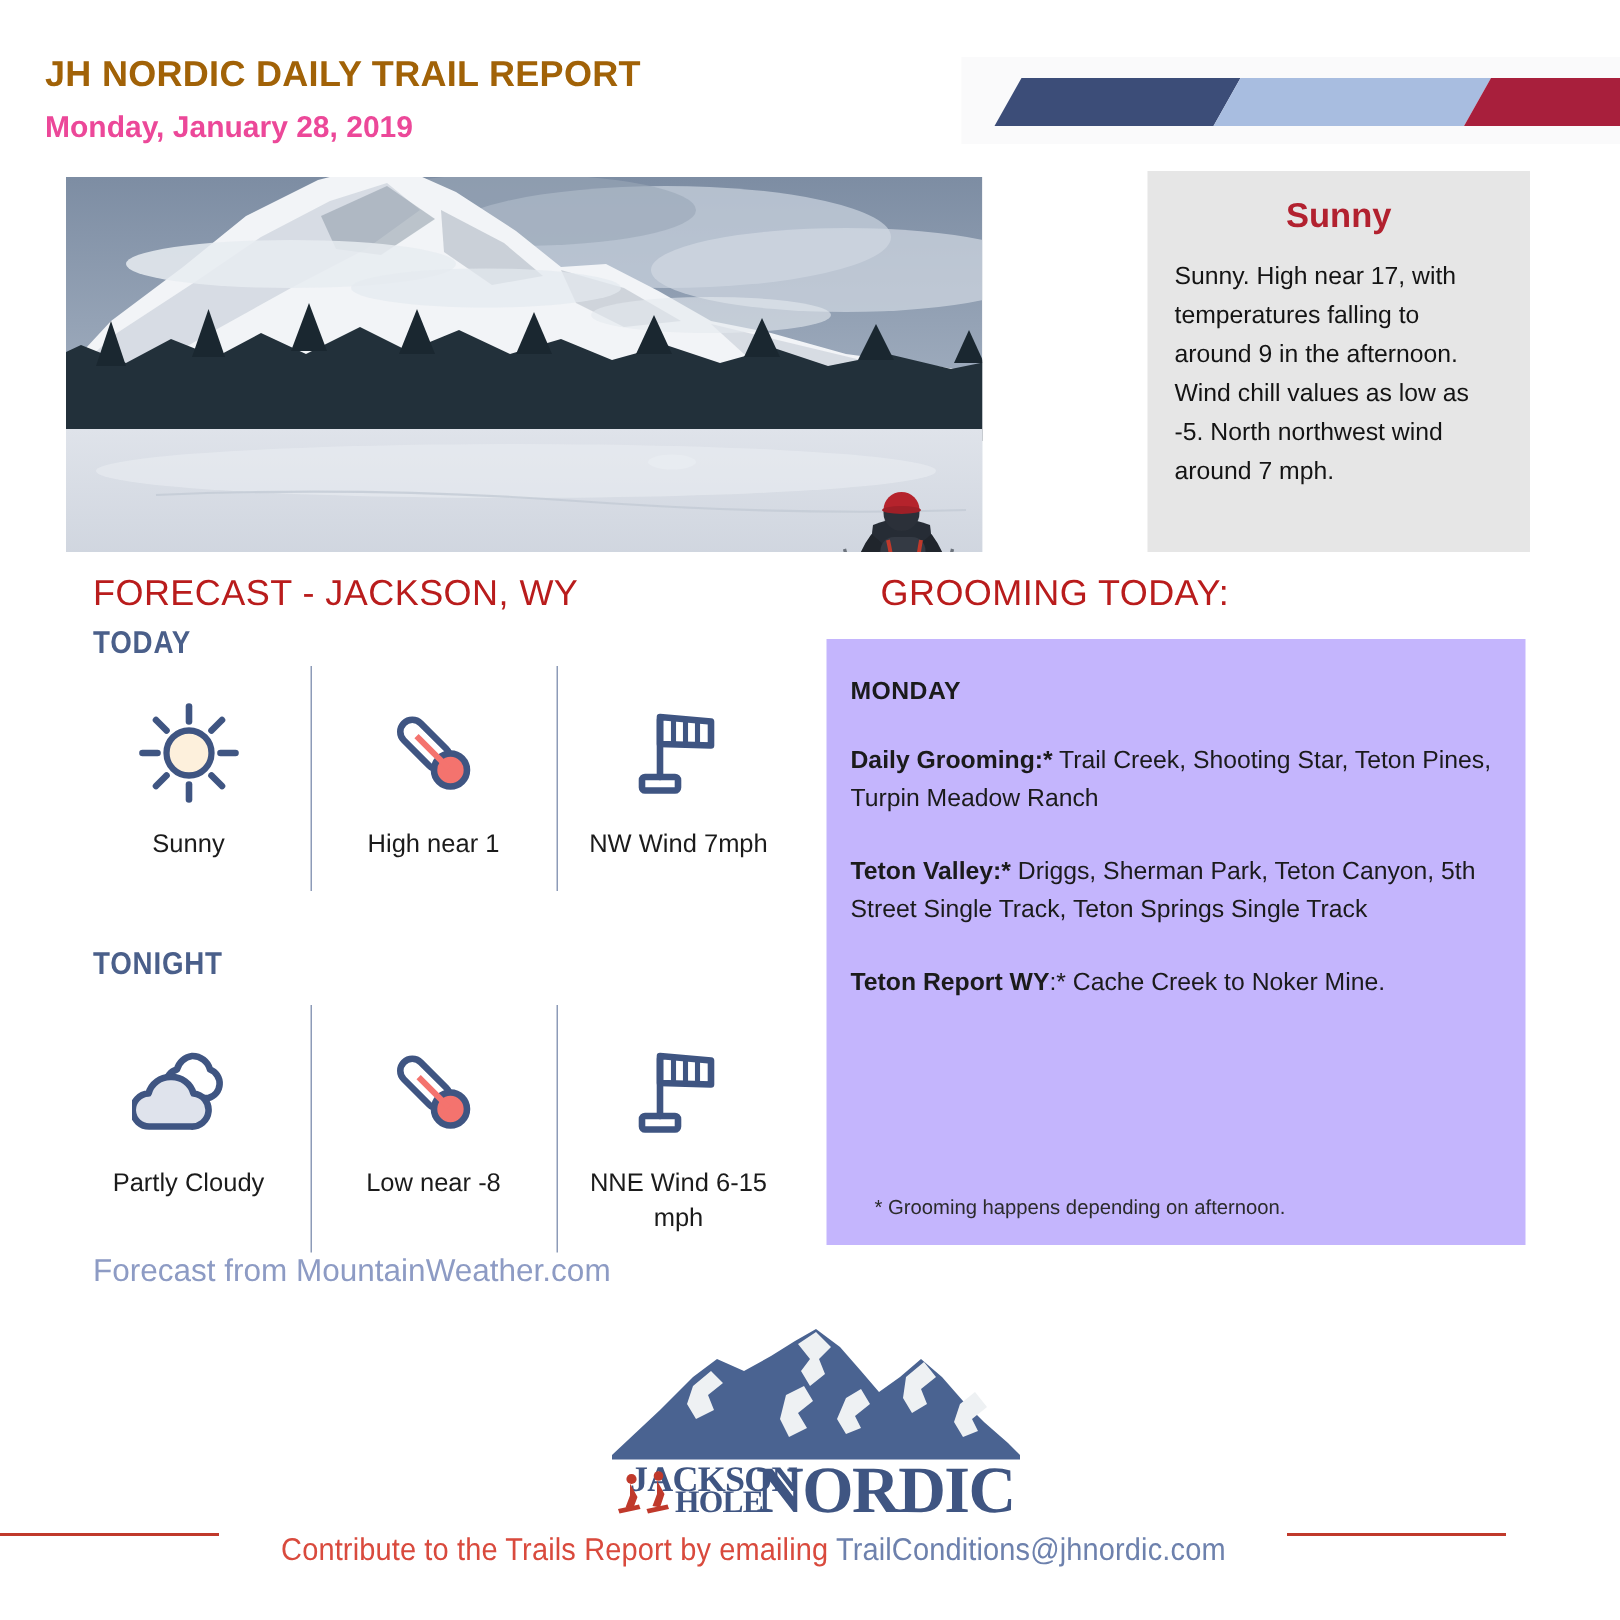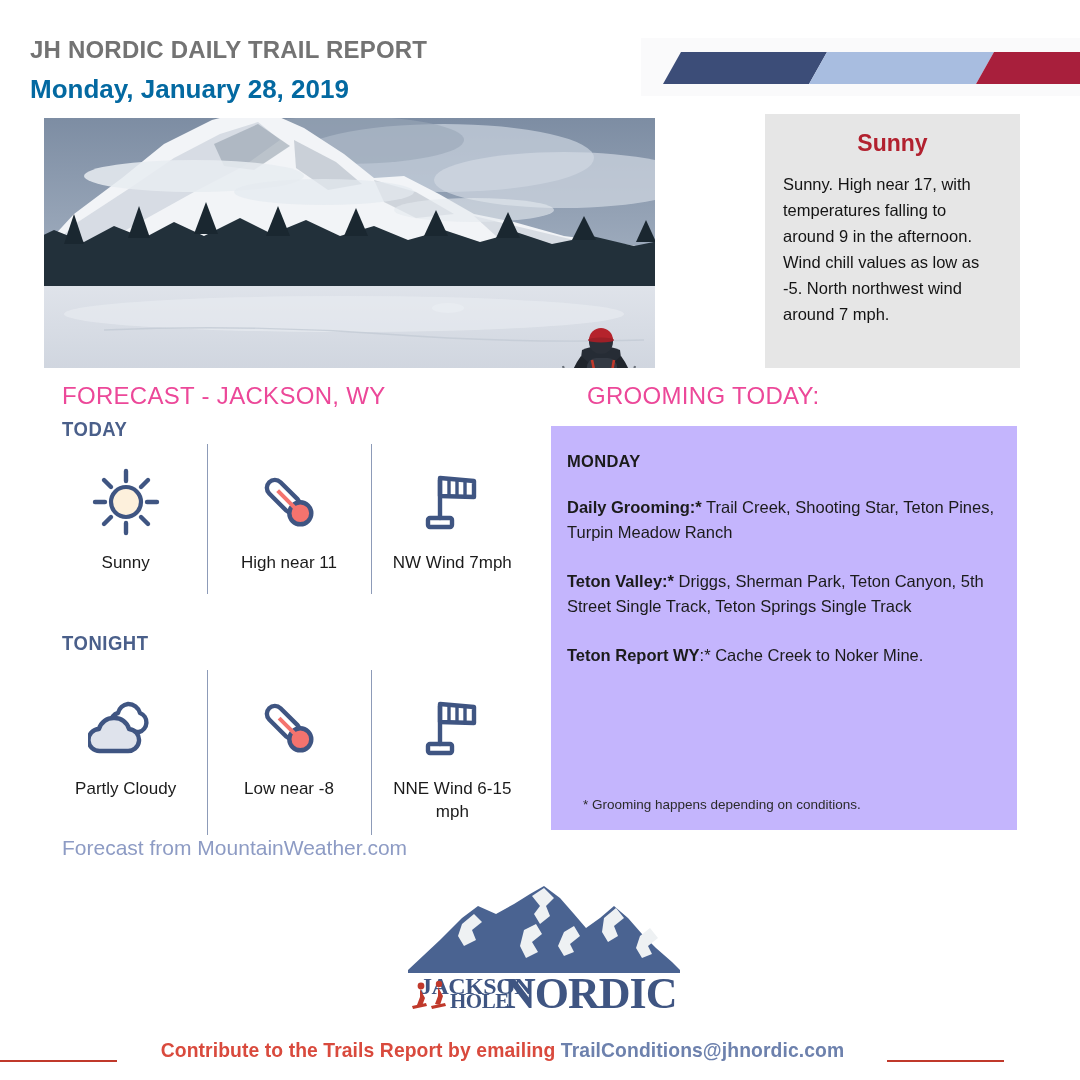--- a/index.html
+++ b/index.html
@@ -8,45 +8,45 @@
     background: #ffffff;
     font-family: "Liberation Sans", sans-serif;
     overflow: hidden;
   }
   .page { position: relative; width: 1080px; height: 1080px; }
 
   
   .hdr-title {
     position: absolute; left: 30px; top: 36px;
     font-size: 24px; font-weight: bold; letter-spacing: .2px;
-    color: #737373;
+    color: #a16207;
   }
   .hdr-date {
     position: absolute; left: 30px; top: 74px;
-    font-size: 26px; font-weight: bold;
-    color: #0369a1;
+    font-size: 20px; font-weight: bold;
+    color: #ec4899;
   }
   .banner { position: absolute; left: 641px; top: 38px; width: 439px; height: 58px; background:#fafafb; }
   .banner svg { display:block; }
 
   
   .photo { position: absolute; left: 44px; top: 118px; width: 611px; height: 250px; overflow: hidden; }
   .photo svg { display:block; }
 
   
   .wx-card {
     position: absolute; left: 765px; top: 114px; width: 255px; height: 254px;
     background: #e6e6e6; padding: 16px 18px 0 18px;
   }
   .wx-title { text-align: center; font-size: 23px; font-weight: bold; color: #b2212f; margin-bottom: 14px; }
   .wx-body { font-size: 16.5px; color: #141414; line-height: 1.58; }
 
   
   .sec-red {
-    position: absolute; font-size: 24px; color: #ec4899; letter-spacing: .3px;
+    position: absolute; font-size: 24px; color: #b91c1c; letter-spacing: .3px;
   }
   #forecast-heading { left: 62px; top: 382px; }
   #grooming-heading { left: 551px; top: 382px; margin-left: 36px; }
   .sub-nav {
     position: absolute; left: 62px; font-size: 21px; font-weight: bold;
     color: #4a5f8a; letter-spacing: .6px; transform: scaleX(.88); transform-origin: left center;
   }
   #today-label { top: 417px; }
   #tonight-label { top: 631px; }
 
@@ -86,21 +86,21 @@
     font-size: 13.5px; color: #2b2b2b;
   }
 
   
   .logo { position: absolute; left: 404px; top: 884px; width: 280px; height: 126px; }
   .logo svg { display: block; }
 
   
   .footer {
     position: absolute; left: 0; top: 1022px; width: 1004px; height: 40px;
-    display: flex; align-items: flex-end; justify-content: center; gap: 14px; font-weight: bold;
+    display: flex; align-items: flex-start; justify-content: center; gap: 14px;
   }
   .foot-rule { height: 2px; background: #c0392b; flex: 1; }
   .foot-rule.left { margin-left: 0; }
   .foot-text { font-size: 21px; color: #d94a3d; white-space: nowrap; letter-spacing: .1px;
                transform: scaleX(.92); transform-origin: center; }
   .foot-text .mail { color: #6d81ad; }
 </style>
 </head>
 <body>
 
@@ -226,21 +226,21 @@
     <div class="fc-cell">
       <div class="fc-icon">
         <svg width="72" height="72" viewBox="0 0 72 72">
           <g transform="rotate(-45 36 36)">
             <rect x="28" y="8" width="16" height="40" rx="8" fill="#ffffff" stroke="#3f5582" stroke-width="4.4"></rect>
             <circle cx="36" cy="52" r="11" fill="#f4736e" stroke="#3f5582" stroke-width="4.4"></circle>
             <line x1="36" y1="20" x2="36" y2="50" stroke="#f4736e" stroke-width="4"></line>
           </g>
         </svg>
       </div>
-      <div class="fc-label">High near 11</div>
+      <div class="fc-label">High near 1</div>
     </div>
     <div class="fc-cell">
       <div class="fc-icon">
         <svg width="72" height="72" viewBox="0 0 72 72">
           <g fill="none" stroke="#3f5582" stroke-width="4.4" stroke-linejoin="round">
             <line x1="24" y1="14" x2="24" y2="52" stroke-linecap="round"></line>
             <rect x="12" y="52" width="24" height="9" rx="2"></rect>
             <path d="M24,12 L58,15 L58,31 L24,30 Z"></path>
           </g>
           <g stroke="#3f5582" stroke-width="3.4">
@@ -307,21 +307,21 @@
     <div class="gr-block">
       <b>Daily Grooming:*</b><span> Trail Creek, Shooting Star, Teton Pines, Turpin Meadow Ranch</span>
     </div>
     <div class="gr-block">
       <b>Teton Valley:*</b><span> Driggs, Sherman Park, Teton Canyon, 5th Street Single Track, Teton Springs Single Track</span>
     </div>
     <div class="gr-block">
       <b>Teton Report WY</b><span>:* Cache Creek to Noker Mine.</span>
     </div>
 
-    <div class="gr-note">* Grooming happens depending on conditions.</div>
+    <div class="gr-note">* Grooming happens depending on afternoon.</div>
   </div>
 
   <div class="logo">
     <svg width="280" height="126" viewBox="0 0 280 126">
       <path d="M4,86 L36,56 L58,34 L74,22 L92,30 L110,20 L126,10 L140,2 L156,14 L170,30 L182,44 L196,34 L210,22 L224,34 L238,50 L252,64 L268,78 L276,86 Z" fill="#4a6391"></path>
       <g fill="#eef1f3">
         <path d="M128,12 L140,4 L150,14 L142,22 L146,32 L136,40 L130,30 L136,22 Z"></path>
         <path d="M58,40 L70,30 L78,38 L68,46 L72,56 L60,62 L54,52 Z"></path>
         <path d="M200,34 L212,24 L220,34 L210,42 L214,52 L204,58 L198,48 Z"></path>
         <path d="M236,52 L246,44 L254,54 L244,62 L248,70 L238,74 L232,64 Z"></path>

